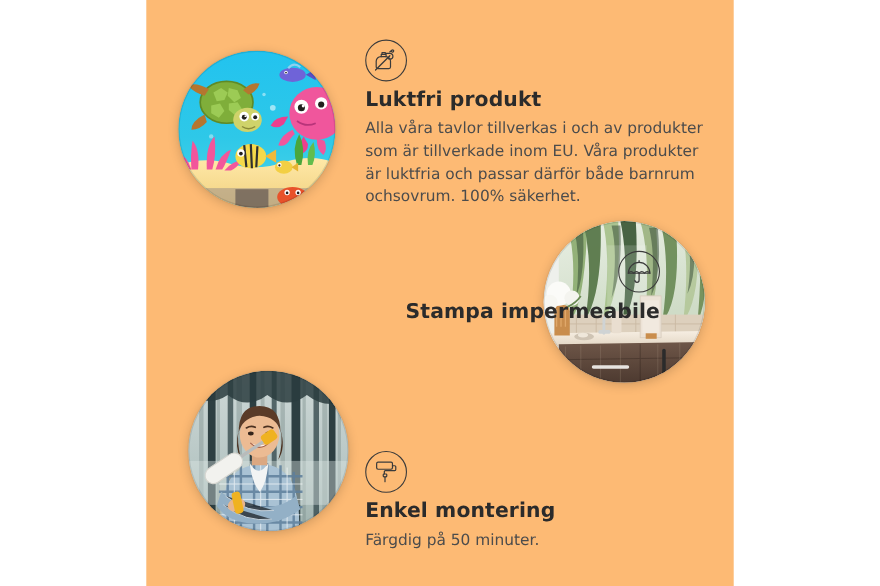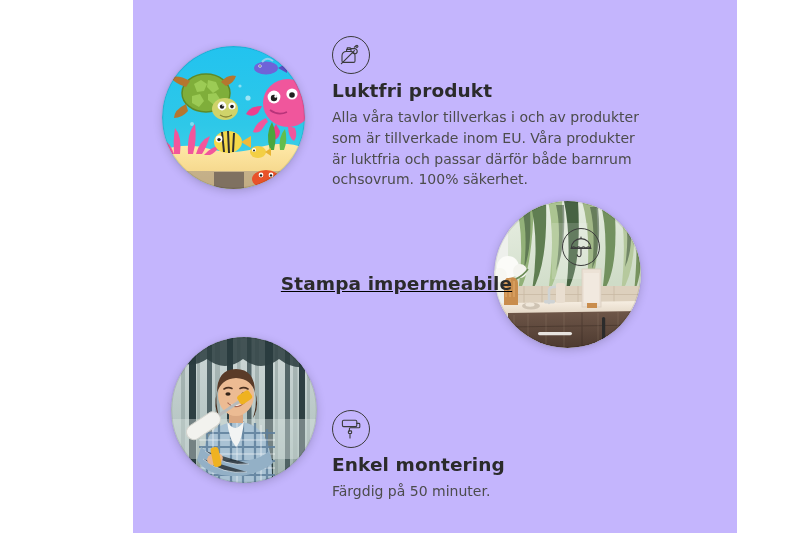--- a/index.html
+++ b/index.html
@@ -19,23 +19,23 @@
     width: 800px;
     height: 533px;
     background: #ffffff;
   }
 
   
   .panel {
     position: absolute;
     left: 133px;
     top: 0;
-    width: 604px;
+    width: 534px;
     height: 533px;
-    background: #c4b5fd;
+    background: #fdba74;
     overflow: hidden;
   }
 
   
   .circle-img {
     position: absolute;
     border-radius: 50%;
     overflow: hidden;
     box-shadow: 0 2px 10px rgba(0,0,0,0.18), 0 0 1px rgba(0,0,0,0.25);
   }
@@ -69,21 +69,21 @@
     color: #4c4c4c;
     line-height: 1.48;
     margin: 0;
   }
 
   
   #feature-odourless { left: 199px; top: 36px; width: 312px; }
   #feature-odourless .icon-circle { margin-left: 0; }
 
   
-  #feature-waterproof { left: 60px; top: 228px; width: 407px; text-align: center; text-decoration: underline; }
+  #feature-waterproof { left: 60px; top: 228px; width: 407px; text-align: right; }
   #feature-waterproof .icon-row { display: flex; justify-content: flex-end; }
   #feature-waterproof .feat-title { margin-top: 7px; }
 
   
   #feature-easy-install { left: 199px; top: 410px; width: 300px; }
 
   
   #image-underwater { left: 29px; top: 46px; width: 143px; height: 143px; }
   #image-bathroom   { left: 361px; top: 201px; width: 147px; height: 147px; }
   #image-forest     { left: 38px; top: 337px; width: 146px; height: 146px; }

